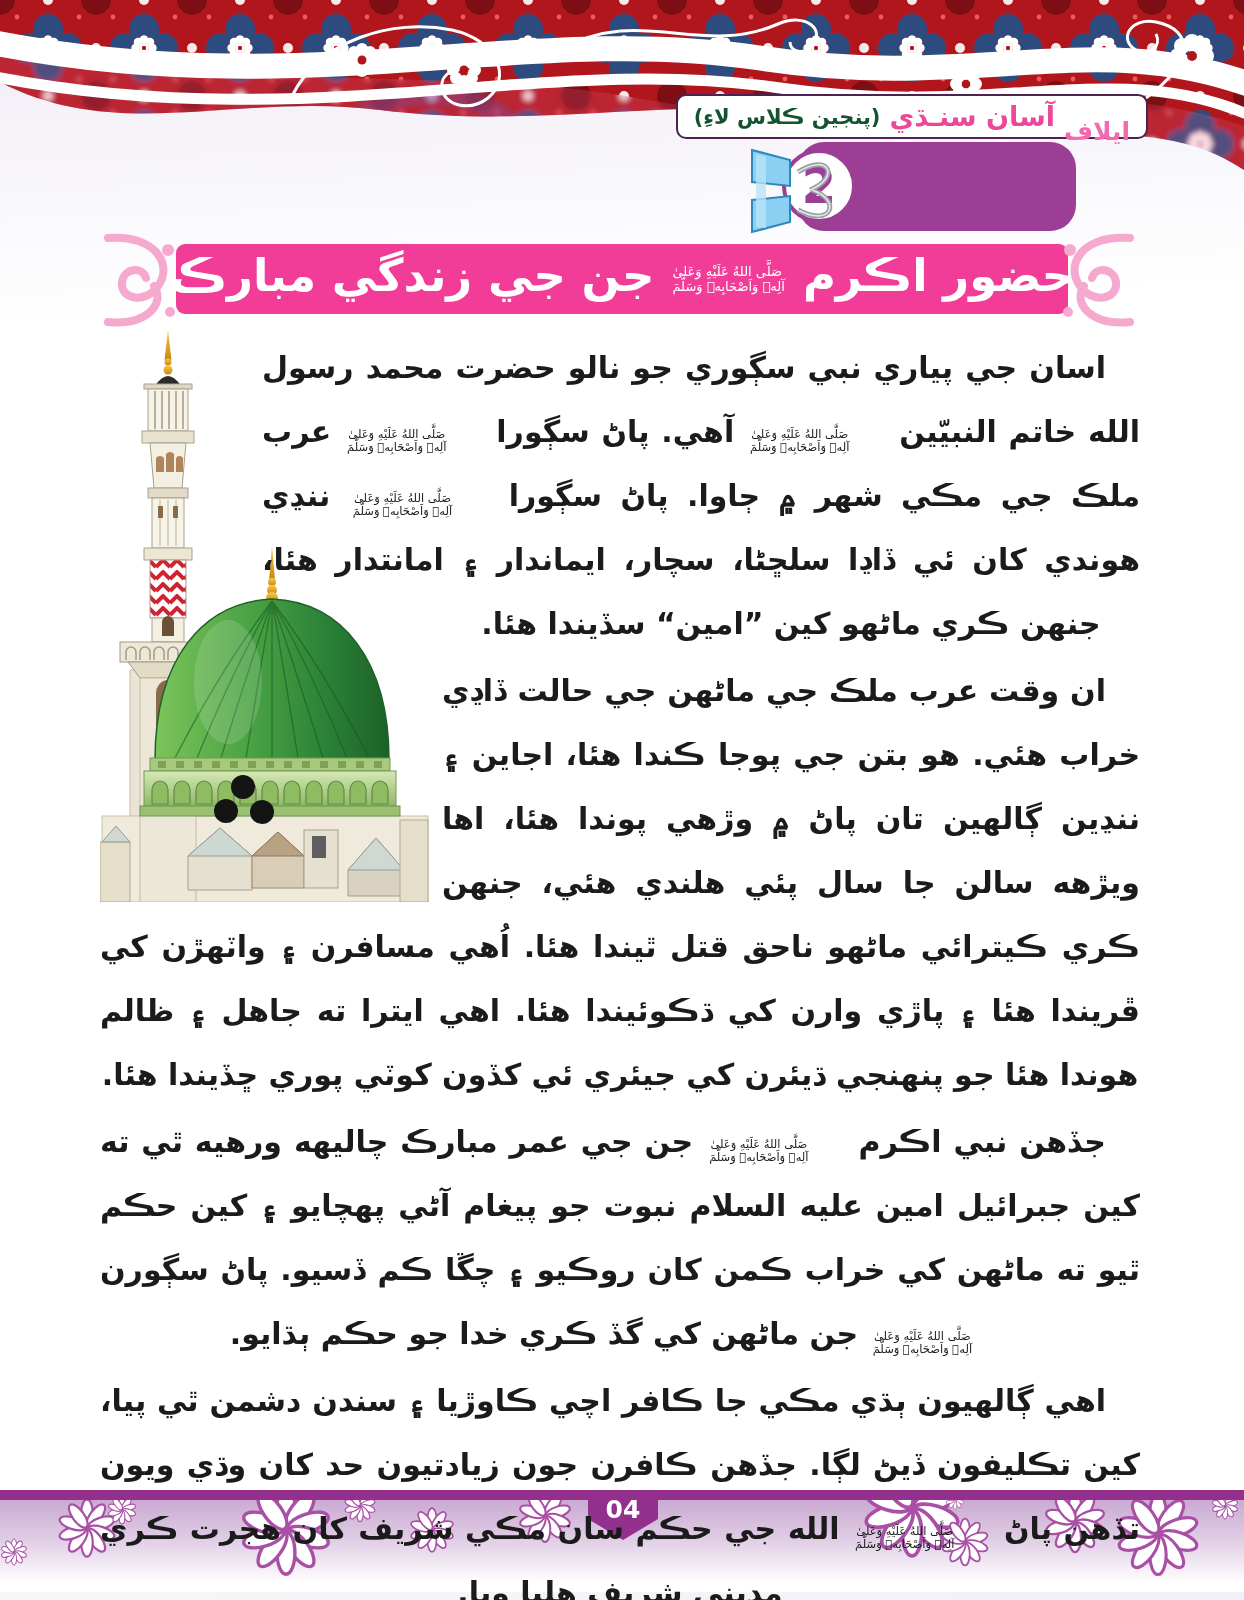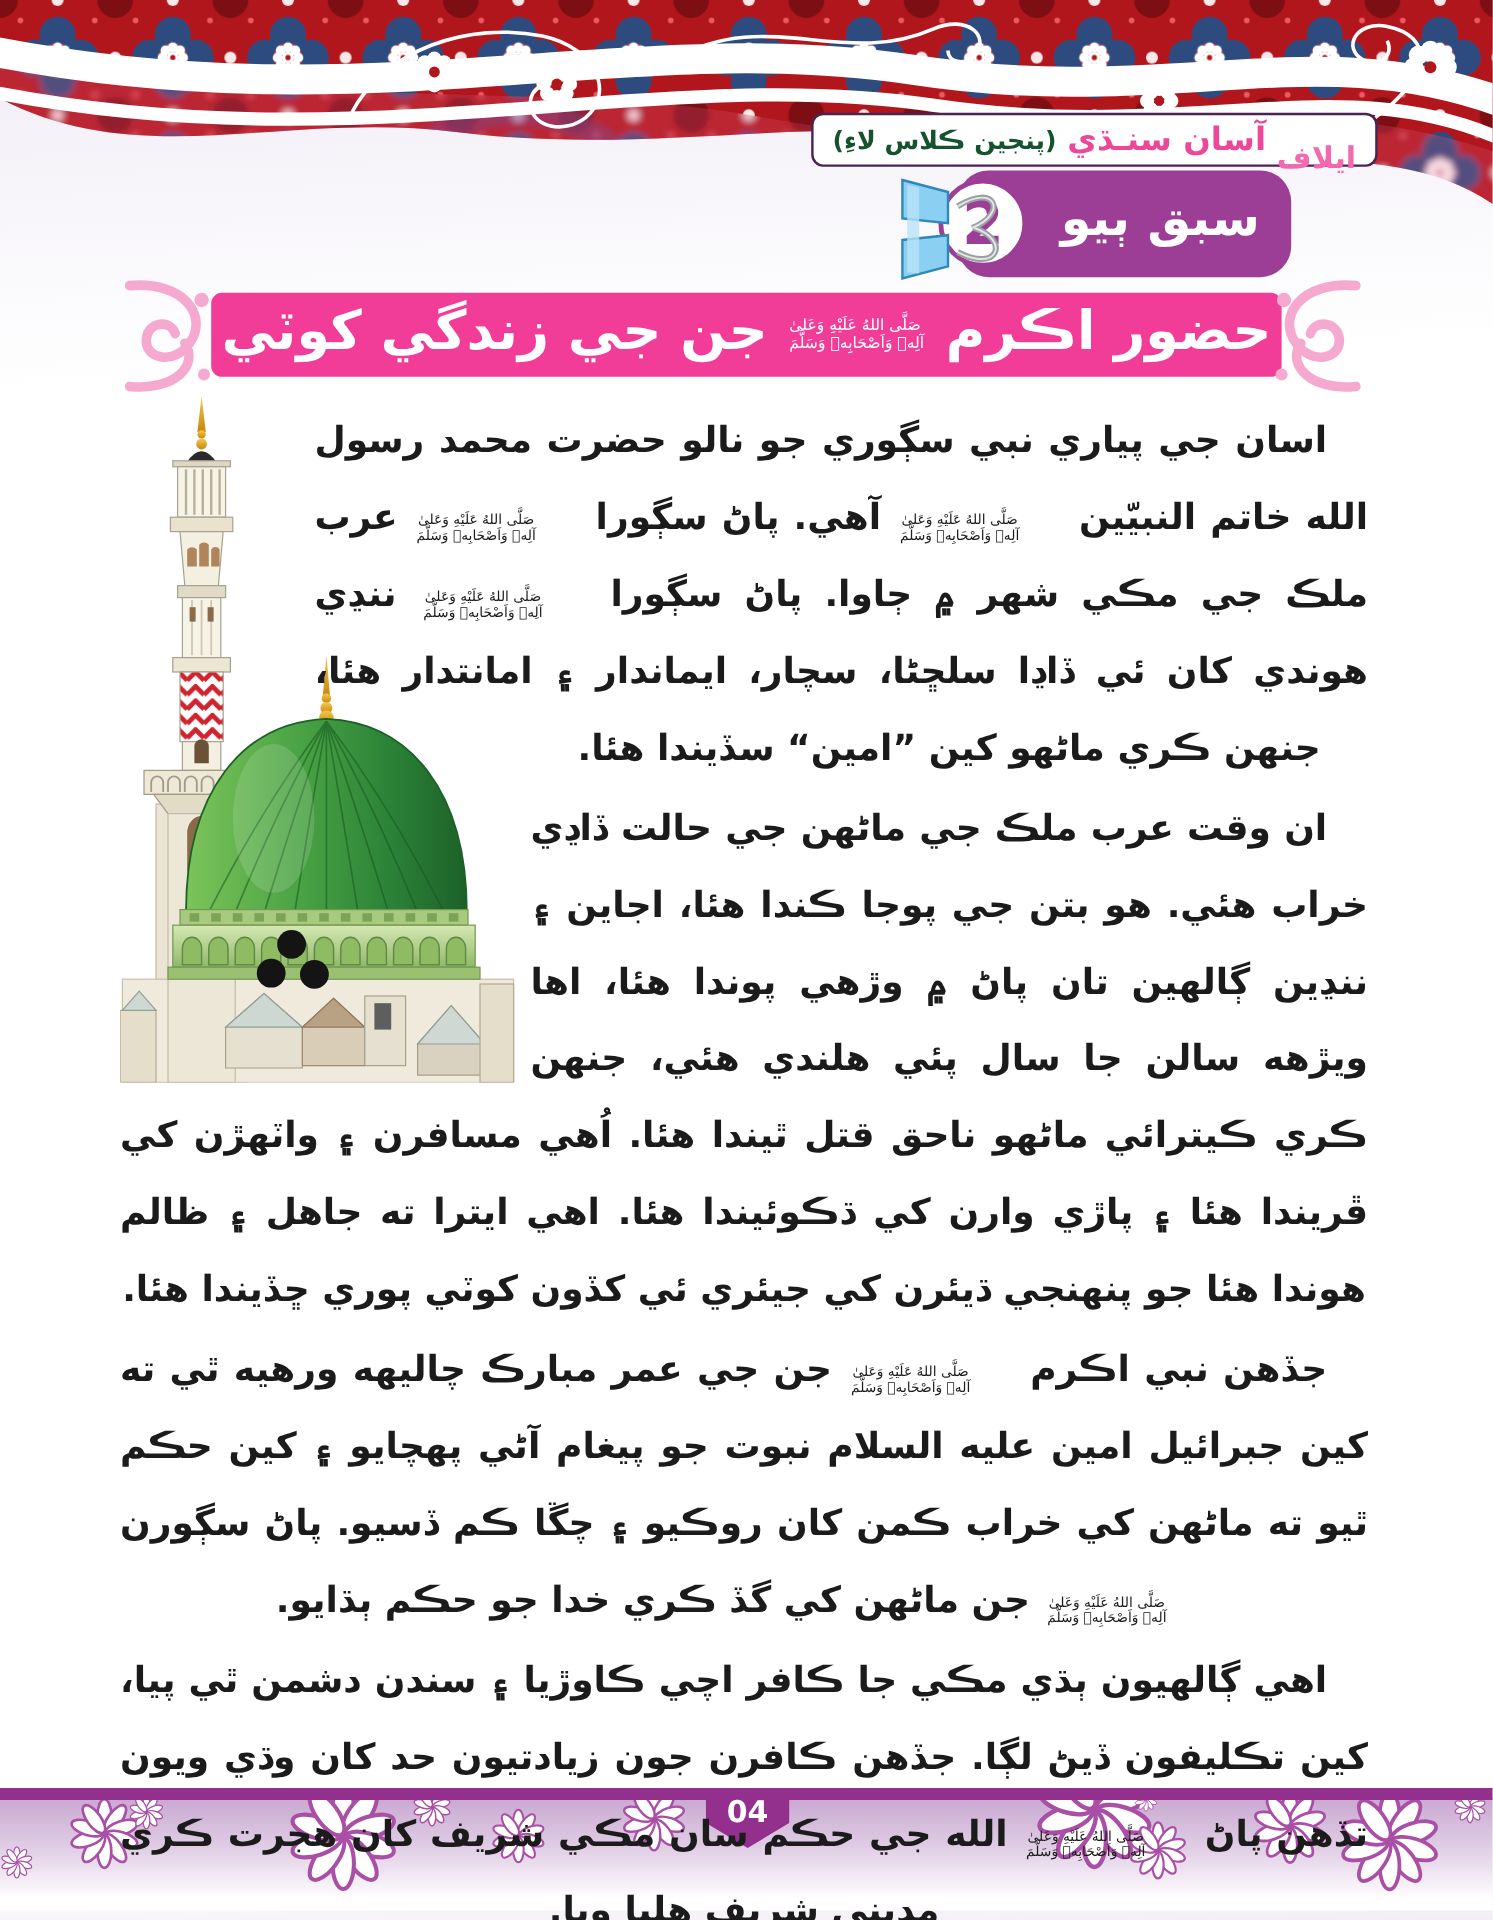--- a/index.html
+++ b/index.html
@@ -221,21 +221,20 @@
   </svg>
 
   <div class="series-badge">
     <span class="sb-prefix">ايلاف</span>
     <span class="sb-title">آسان سنـڌي</span>
     <span class="sb-class">(پنجين ڪلاس لاءِ)</span>
   </div>
 
   <div class="lesson-badge">
     <div class="lesson-number">2</div>
-    <div class="lesson-label">سبق ٻيو</div>
     <svg class="clip-icon" viewBox="0 0 94 98">
       <path d="M56,30 C88,10 98,36 68,48" stroke="#9aa0a4" stroke-width="5" fill="none"></path>
       <path d="M56,68 C90,86 100,58 70,48" stroke="#9aa0a4" stroke-width="5" fill="none"></path>
       <path d="M56,30 C88,10 98,36 68,48" stroke="#e3e6e8" stroke-width="1.6" fill="none"></path>
       <path d="M56,68 C90,86 100,58 70,48" stroke="#e3e6e8" stroke-width="1.6" fill="none"></path>
       <path d="M10,8 L48,18 L48,44 L10,40 Z" fill="#8bd0f2" stroke="#2f88ba" stroke-width="2"></path>
       <path d="M10,58 L48,54 L48,80 L10,90 Z" fill="#8bd0f2" stroke="#2f88ba" stroke-width="2"></path>
       <path d="M14,12 L24,14.5 L24,86 L14,85 Z" fill="#b9e4f8" opacity="0.8"></path>
     </svg>
   </div>
@@ -247,21 +246,21 @@
         <path d="M74,94 C36,98 16,76 28,58"></path>
       </g>
       <circle cx="14" cy="22" r="6" fill="#f6a9cf"></circle>
       <circle cx="12" cy="84" r="5" fill="#f6a9cf"></circle>
     </svg>
     <span class="tb-text">حضور اڪرم</span>
     <span class="durood">
       <span>صَلَّى اللهُ عَلَيْهِ وَعَلىٰ</span>
       <span>آلِهٖ وَاَصْحَابِهٖ وَسَلَّمَ</span>
     </span>
-    <span class="tb-text">جن جي زندگي کوٽي</span>
+    <span class="tb-text">جن جي زندگي مبارڪ</span>
     <svg class="flourish fl-left" viewBox="0 0 78 104">
       <g stroke="#f6a9cf" stroke-width="8" fill="none" stroke-linecap="round">
         <path d="M74,10 C28,6 8,36 24,58 C36,76 62,72 60,54 C58,40 40,38 36,50"></path>
         <path d="M74,94 C36,98 16,76 28,58"></path>
       </g>
       <circle cx="14" cy="22" r="6" fill="#f6a9cf"></circle>
       <circle cx="12" cy="84" r="5" fill="#f6a9cf"></circle>
     </svg>
   </div>
 

